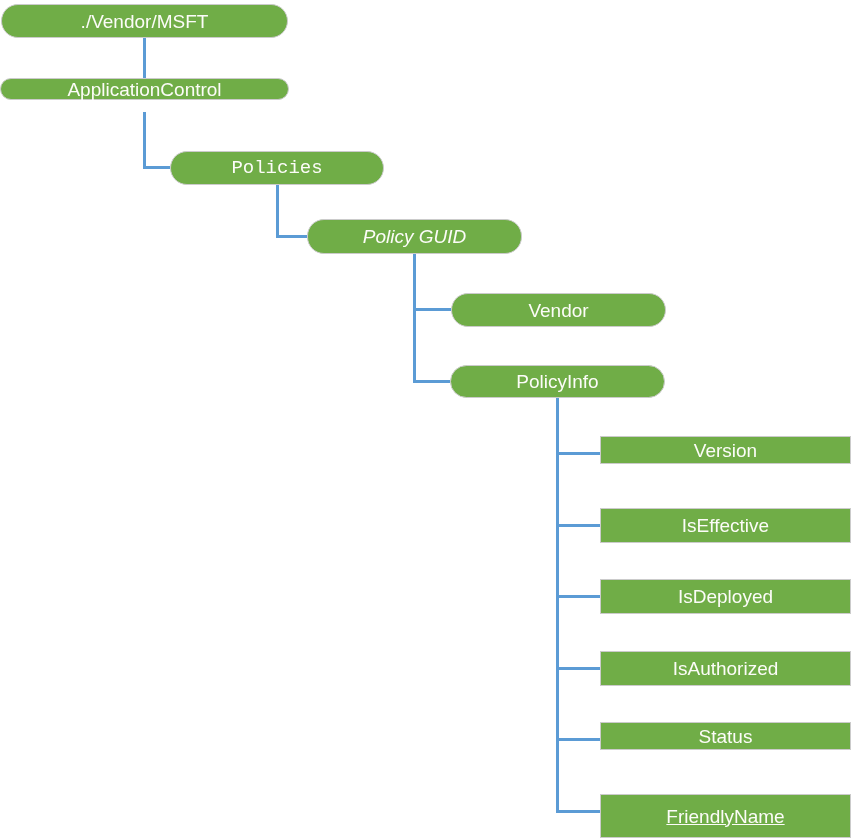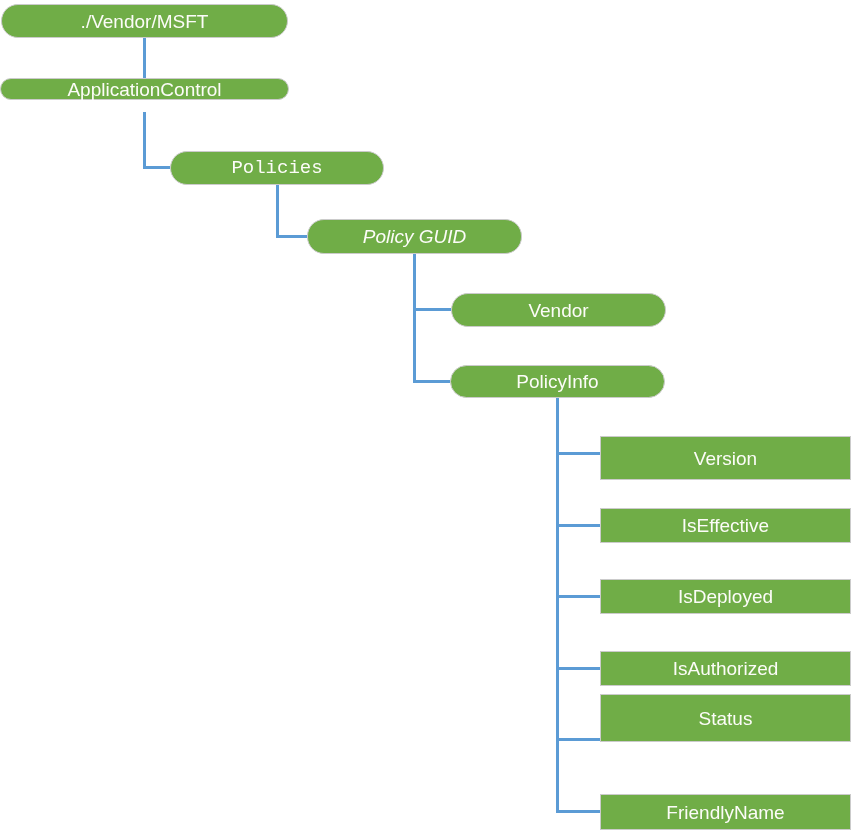--- a/index.html
+++ b/index.html
@@ -61,20 +61,20 @@
   <div class="conn" style="left:556px; top:738px; width:44px; height:3px;"></div>
   <div class="conn" style="left:556px; top:810px; width:44px; height:3px;"></div>
 
   <div class="node pill" style="left:1px;   top:4px;   width:287px; height:34px;">./Vendor/MSFT</div>
   <div class="node pill" style="left:0px;   top:78px;  width:289px; height:22px;">ApplicationControl</div>
   <div class="node pill" style="left:170px; top:151px; width:214px; height:34px;font-family:Liberation Mono, monospace;">Policies</div>
   <div class="node pill italic" style="left:307px; top:219px; width:215px; height:35px;">Policy GUID</div>
   <div class="node pill" style="left:451px; top:293px; width:215px; height:34px;">Vendor</div>
   <div class="node pill" style="left:450px; top:365px; width:215px; height:33px;">PolicyInfo</div>
 
-  <div class="node rect" style="left:600px; top:436px; width:251px; height:44px;">Version</div>
+  <div class="node rect" style="left:600px; top:436px; width:251px; height:28px;">Version</div>
   <div class="node rect" style="left:600px; top:508px; width:251px; height:35px;">IsEffective</div>
   <div class="node rect" style="left:600px; top:651px; width:251px; height:35px;">IsAuthorized</div>
   <div class="node rect" style="left:600px; top:579px; width:251px; height:35px;">IsDeployed</div>
-  <div class="node rect" style="left:600px; top:694px; width:251px; height:48px;">Status</div>
-  <div class="node rect" style="left:600px; top:794px; width:251px; height:36px;">FriendlyName</div>
+  <div class="node rect" style="left:600px; top:722px; width:251px; height:28px;">Status</div>
+  <div class="node rect" style="left:600px; top:794px; width:251px; height:44px;text-decoration:underline;">FriendlyName</div>
 
 </div>
 
 </body></html>

